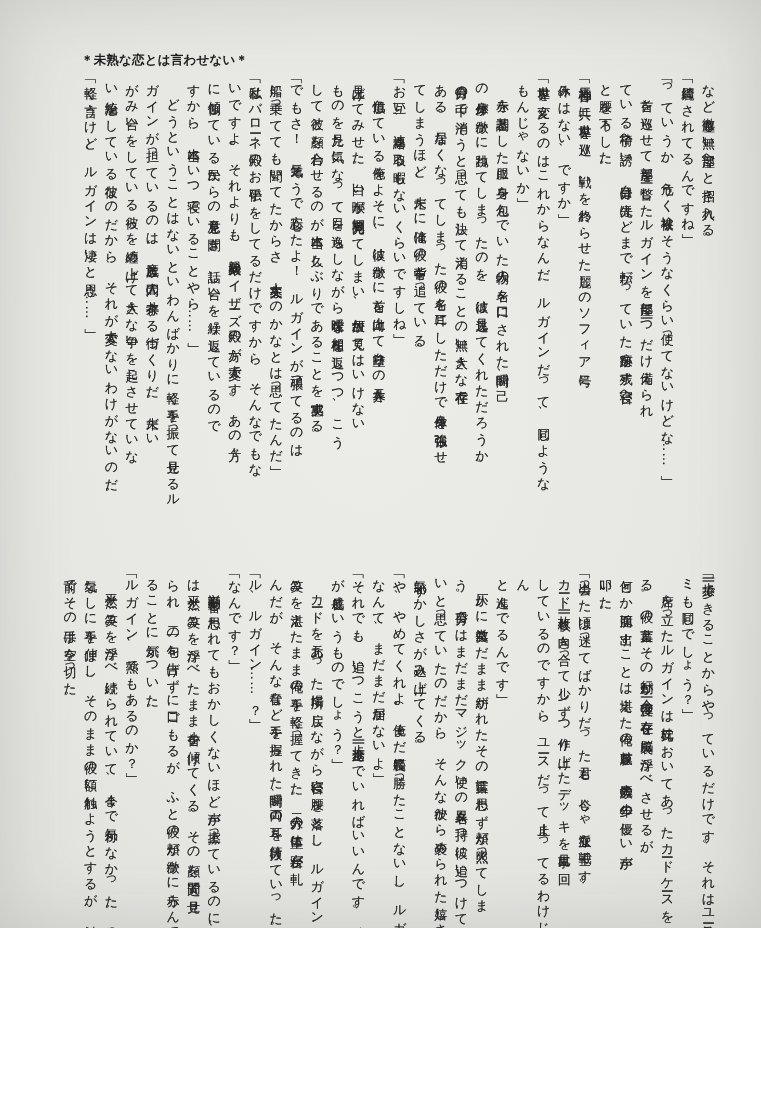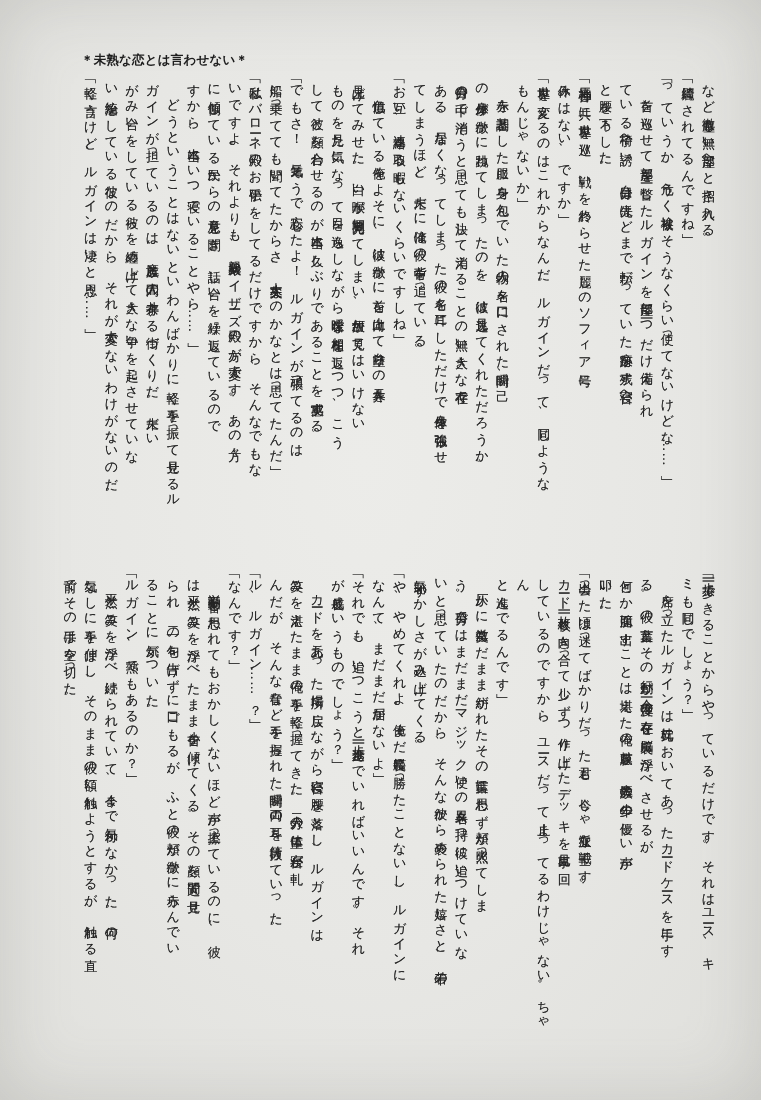--- a/index.html
+++ b/index.html
@@ -7,21 +7,21 @@
     padding: 0;
   }
   body {
     width: 761px;
     height: 1100px;
     overflow: hidden;
   }
   .page {
     position: relative;
     width: 761px;
-    height: 1100px;
+    height: 928px;
     background: radial-gradient(ellipse at 48% 42%, #ecece9 0%, #e7e7e4 55%, #dfdfdb 100%);
     box-shadow: inset 0 0 70px rgba(110, 110, 104, 0.22);
     color: #232323;
     font-family: "Liberation Serif", "DejaVu Serif", serif;
     overflow: hidden;
   }
   .section-title {
     position: absolute;
     left: 81px;
     top: 52px;

